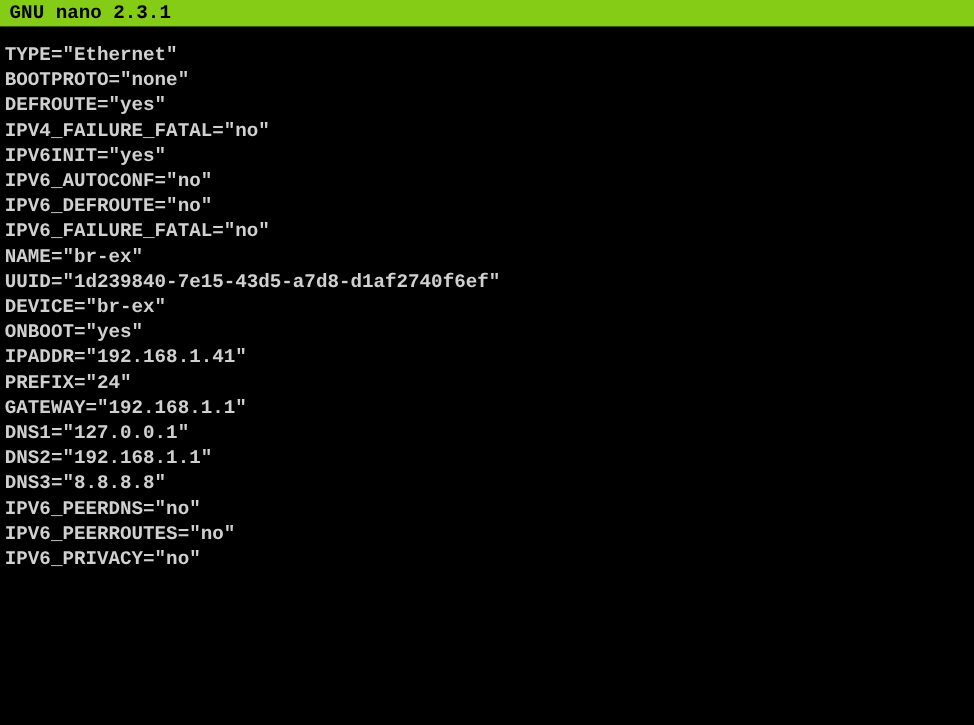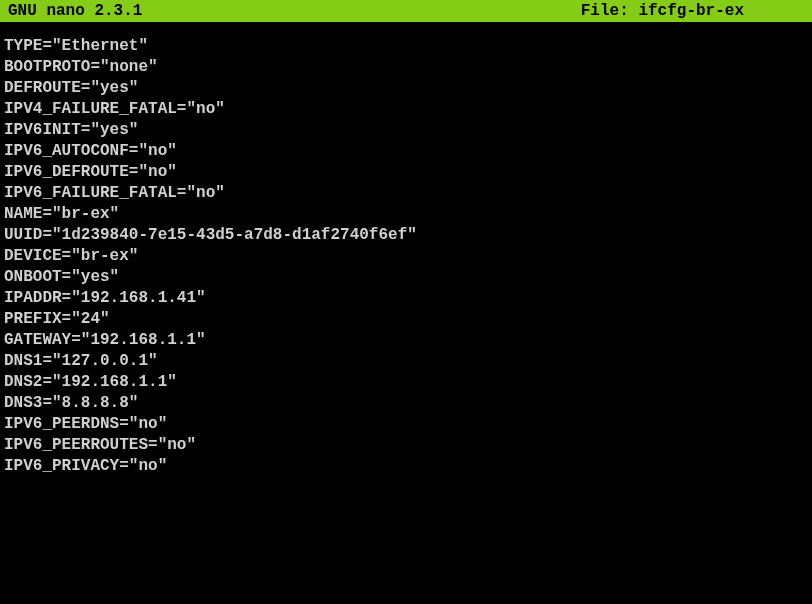--- a/index.html
+++ b/index.html
@@ -44,16 +44,15 @@
     .line {
       display: block;
     }
   </style>
 </head>
 <body>
 
 <div class="titlebar">
   <span class="titlebar-left">  GNU nano  2.3.1</span>
   <span class="titlebar-center"></span>
-  <span class="titlebar-right">File: ifcfg-br-ex</span>
 </div>
 
 <div class="editor" id="editor-area"><span class="line">TYPE="Ethernet"</span><span class="line">BOOTPROTO="none"</span><span class="line">DEFROUTE="yes"</span><span class="line">IPV4_FAILURE_FATAL="no"</span><span class="line">IPV6INIT="yes"</span><span class="line">IPV6_AUTOCONF="no"</span><span class="line">IPV6_DEFROUTE="no"</span><span class="line">IPV6_FAILURE_FATAL="no"</span><span class="line">NAME="br-ex"</span><span class="line">UUID="1d239840-7e15-43d5-a7d8-d1af2740f6ef"</span><span class="line">DEVICE="br-ex"</span><span class="line">ONBOOT="yes"</span><span class="line">IPADDR="192.168.1.41"</span><span class="line">PREFIX="24"</span><span class="line">GATEWAY="192.168.1.1"</span><span class="line">DNS1="127.0.0.1"</span><span class="line">DNS2="192.168.1.1"</span><span class="line">DNS3="8.8.8.8"</span><span class="line">IPV6_PEERDNS="no"</span><span class="line">IPV6_PEERROUTES="no"</span><span class="line">IPV6_PRIVACY="no"</span></div>
 
 </body></html>

